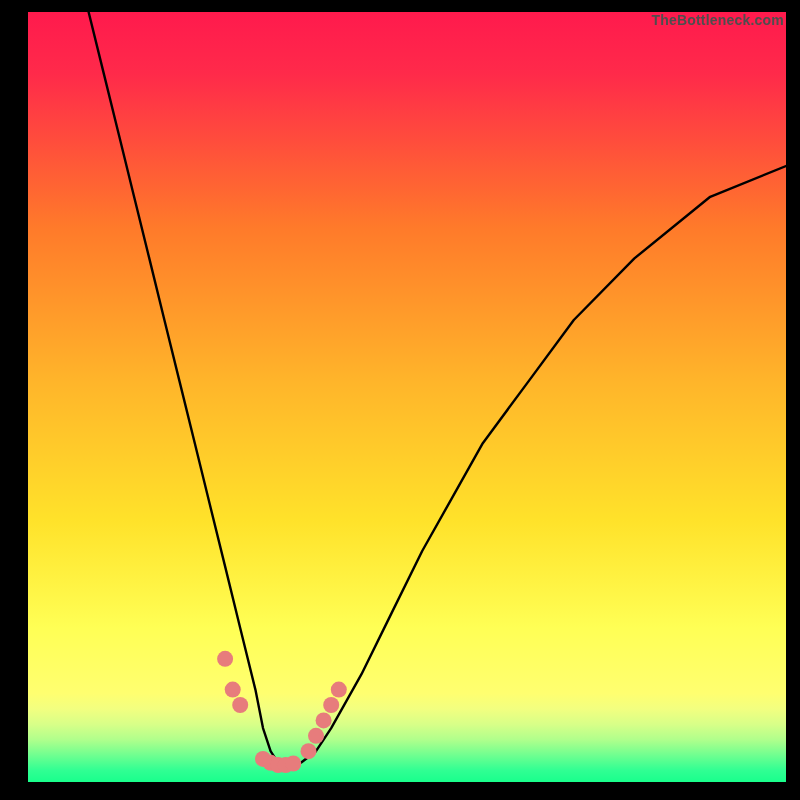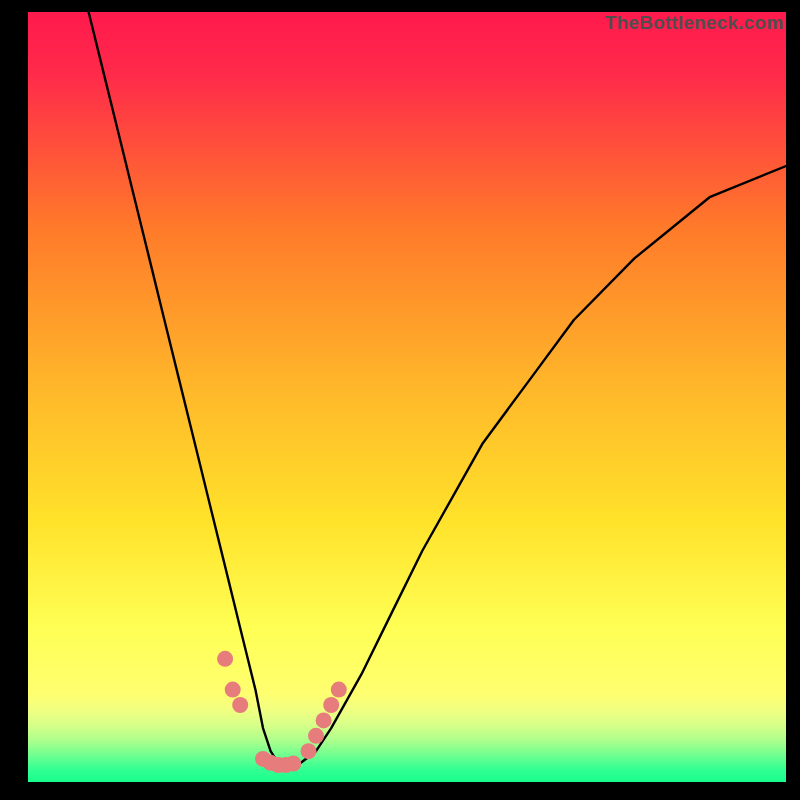--- a/index.html
+++ b/index.html
@@ -23,21 +23,21 @@
     left: 0;
     top: 0;
     width: 758px;
     height: 770px;
   }
   .watermark {
     position: absolute;
     top: 12px;
     right: 16px;
     font-family: Arial, Helvetica, sans-serif;
-    font-size: 19px;
+    font-size: 14px;
     font-weight: 600;
     color: #4e4e4e;
     letter-spacing: 0.2px;
   }
 </style>
 </head>
 <body>
 
 <div class="frame">
   <svg class="plot-area" viewBox="0 0 758 770" preserveAspectRatio="none">

